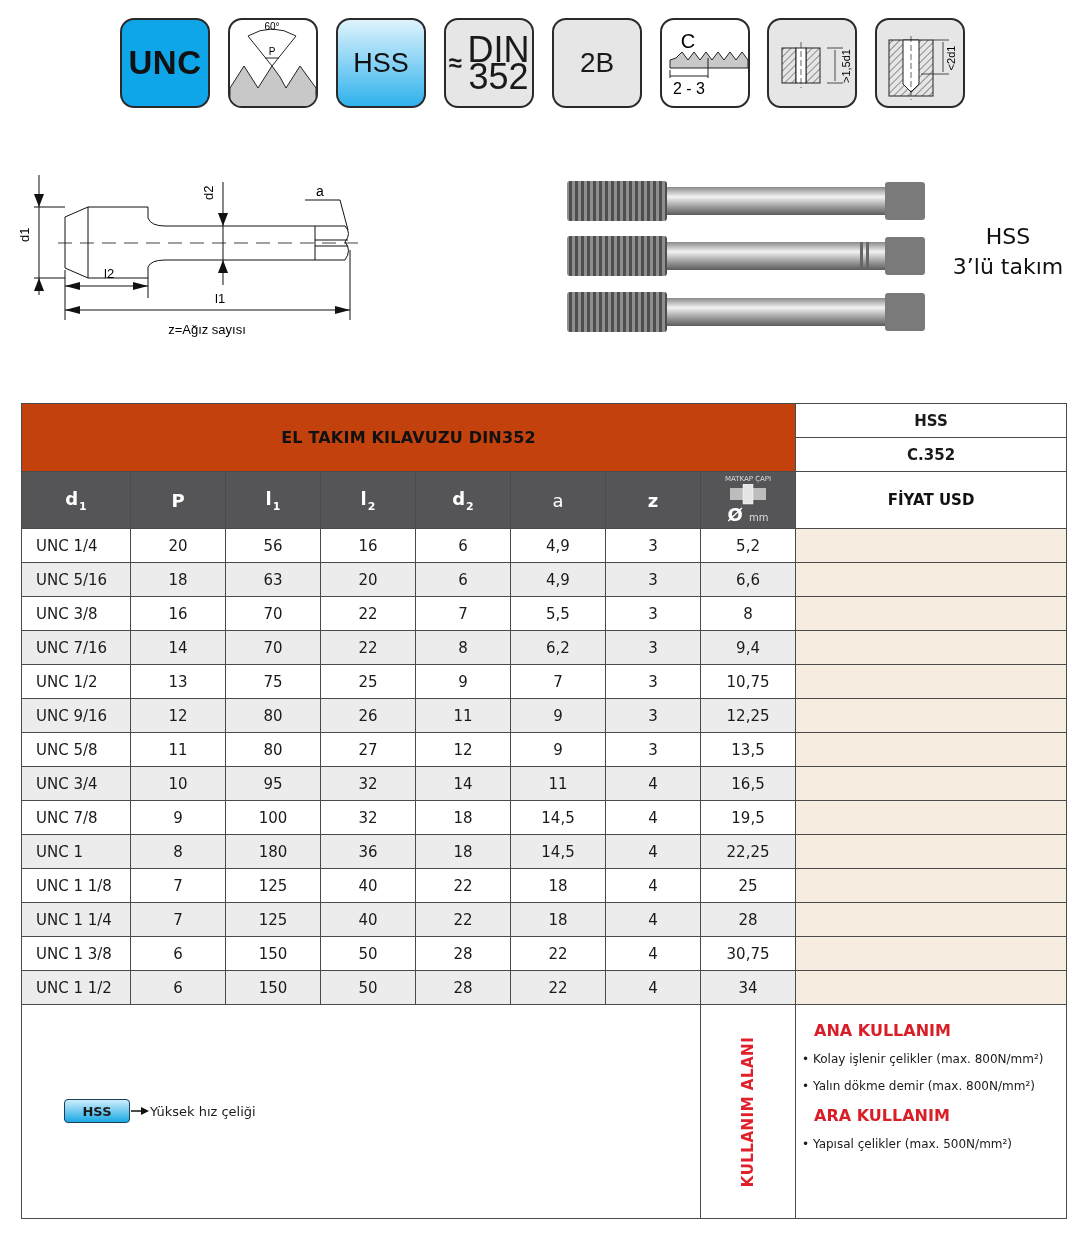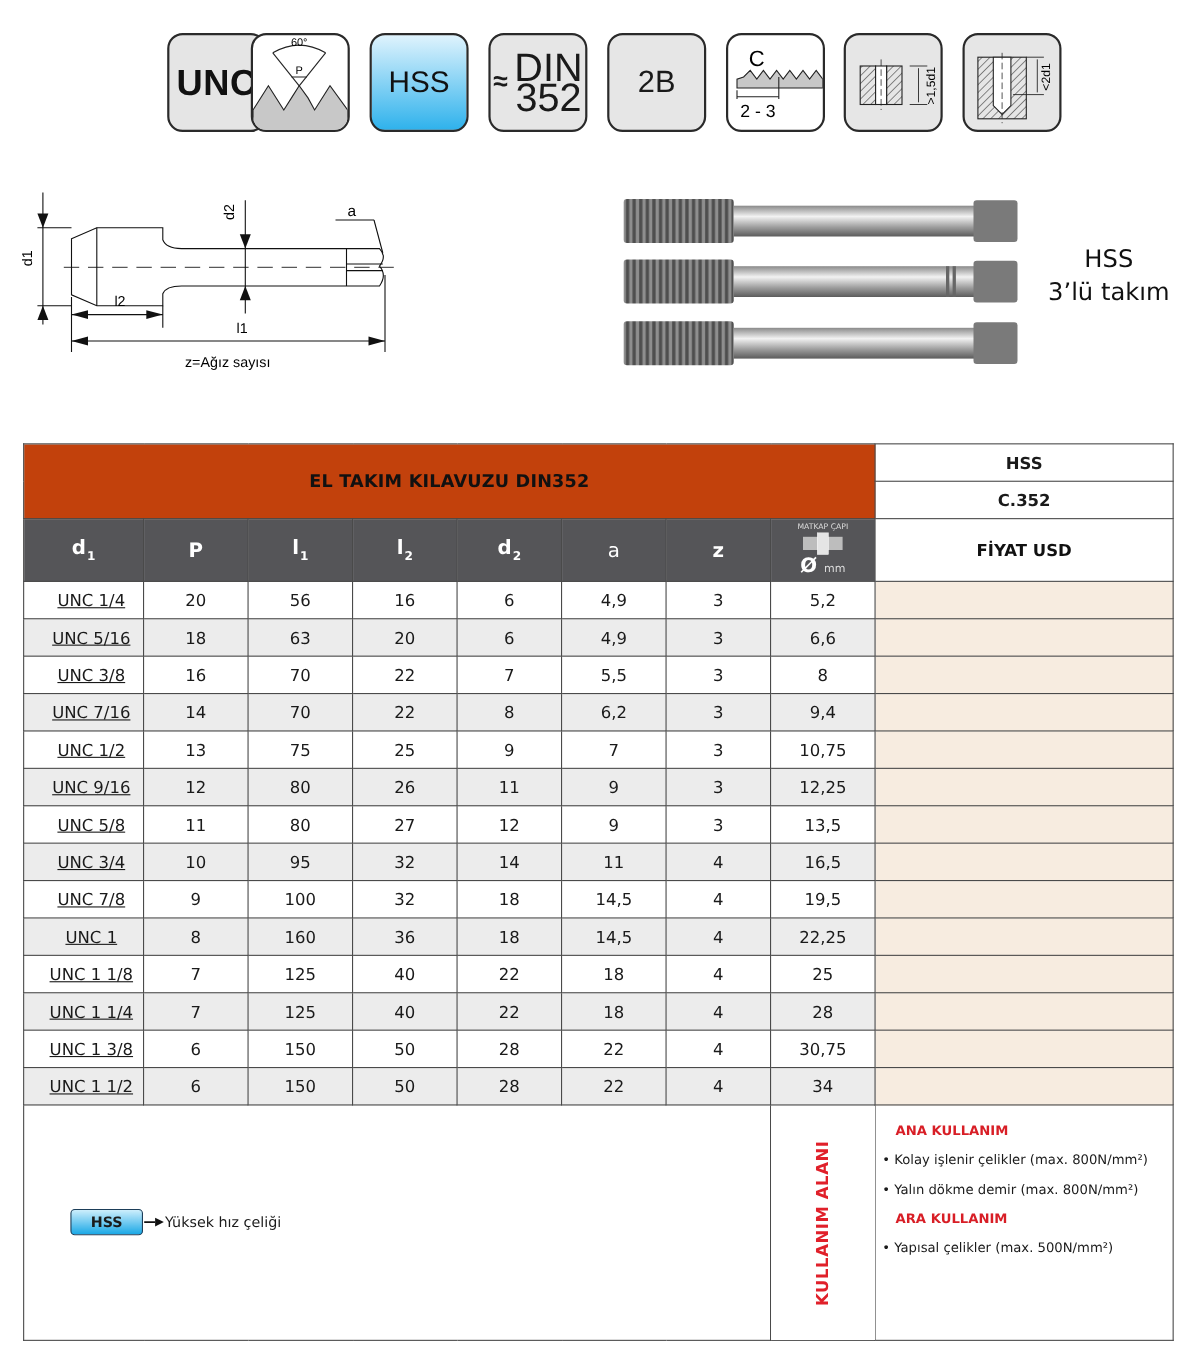--- a/index.html
+++ b/index.html
@@ -1,20 +1,20 @@
 <!DOCTYPE html>
 <html><head>
 <meta charset="utf-8">
 <style>
   html, body { margin:0; padding:0; background:#ffffff; }
   body { width:1083px; height:1240px; position:relative; overflow:hidden; font-family:"DejaVu Sans", sans-serif; color:#1a1a1a; }
 
   
-  .icon-box { position:absolute; top:30px; width:90px; height:90px; border:2px solid #2a2a2a; border-radius:14px; box-sizing:border-box; overflow:hidden; background:#e6e6e6; display:flex; align-items:center; justify-content:center; }
-  .ib-unc { left:120px; background:#e5e5e5;margin-left:32px; }
+  .icon-box { position:absolute; top:18px; width:90px; height:90px; border:2px solid #2a2a2a; border-radius:14px; box-sizing:border-box; overflow:hidden; background:#e6e6e6; display:flex; align-items:center; justify-content:center; }
+  .ib-unc { left:120px; background:#0ea5e9; }
   .ib-unc span { font-family:"Liberation Sans", sans-serif; font-weight:bold; font-size:33px; color:#111; letter-spacing:0.5px; }
   .ib-thread { left:228px; background:#ffffff; }
   .ib-hss { left:336px; background:linear-gradient(#dff3fd, #2fb2ec); }
   .ib-hss span { font-family:"Liberation Sans", sans-serif; font-size:27px; color:#111; }
   .ib-din { left:444px; }
   .ib-din .approx { font-size:24px; font-weight:bold; margin-right:6px; font-family:"Liberation Sans", sans-serif; }
   .ib-din .din-txt { font-family:"Liberation Sans", sans-serif; font-size:36px; line-height:27px; text-align:center; }
   .ib-2b { left:552px; }
   .ib-2b span { font-family:"Liberation Sans", sans-serif; font-size:28px; }
   .ib-chamfer { left:660px; background:#ffffff; }
@@ -33,33 +33,33 @@
   .tbl .title-cell { background:#c2410c; font-weight:bold; font-size:16px; color:#111; height:68px; letter-spacing:0.2px; }
   .tbl .hss-cell, .tbl .code-cell { background:#fff; font-weight:bold; font-size:15px; height:34px; }
   .tbl .col-head { background:#555558; color:#ffffff; font-weight:bold; font-size:18px; height:57px; }
   .tbl .col-head sub { font-size:11px; vertical-align:-5px; margin-left:1px; }
   .tbl .price-head { background:#ffffff; color:#111; font-weight:bold; font-size:15px; }
   .tbl .drill-head { position:relative; }
   .drill-head .drill-lbl { position:absolute; top:3px; left:0; right:0; font-size:7px; font-weight:normal; color:#ddd; }
   .drill-head .drill-mm { position:absolute; bottom:3px; left:0; right:0; font-size:18px;margin-top:25px; }
   .drill-head .drill-mm small { font-size:10px; font-weight:normal; color:#ddd; }
   .tbl tr.row td { height:34px; font-size:15px; color:#1a1a1a; }
-  .tbl tr.row td.name { text-align:center; padding-left:14px;text-decoration:underline; }
+  .tbl tr.row td.name { text-align:left; padding-left:14px; }
   .tbl tr.row.alt td { background:#ececec; }
   .tbl tr.row td.price { background:#f7ece0; }
   .tbl tr.row.alt td.price { background:#f7ece0; }
   .tbl .legend-cell { height:214px; text-align:left; position:relative; }
   .legend-hss { position:absolute; left:42px; top:94px; display:flex; align-items:center; }
   .legend-badge { width:66px; height:24px; border:1.5px solid #1d3e59; border-radius:4px; background:linear-gradient(#cdeefc,#1aa8e6); font-weight:bold; font-size:13px; display:flex; align-items:center; justify-content:center; box-sizing:border-box; }
   .legend-arrow { width:18px; height:10px; margin:0 1px; }
   .legend-text { font-size:13px; }
   .usage-vert { background:#fff; position:relative; }
   .usage-vert span { position:absolute; left:50%; top:50%; transform:translate(-50%,-50%) rotate(-90deg); white-space:nowrap; color:#e0202a; font-weight:bold; font-size:15px; letter-spacing:0.5px; }
   .usage-cell { text-align:left !important; vertical-align:top !important; padding:16px 0 0 6px !important; }
-  .usage-head { color:#d81e26; font-weight:bold; font-size:12px; margin:0 0 12px 12px; }
+  .usage-head { color:#d81e26; font-weight:bold; font-size:16px; margin:0 0 12px 12px; }
   .usage-item { font-size:12px; margin:12px 0 13px 0; }
 </style>
 </head>
 <body>
 
 <div class="icon-box ib-unc">
   <span>UNC</span>
 </div>
 
 <div class="icon-box ib-thread">
@@ -352,21 +352,21 @@
         <td>32</td>
         <td>18</td>
         <td>14,5</td>
         <td>4</td>
         <td>19,5</td>
         <td class="price"></td>
       </tr>
       <tr class="row alt">
         <td class="name">UNC 1</td>
         <td>8</td>
-        <td>160</td>
+        <td>180</td>
         <td>36</td>
         <td>18</td>
         <td>14,5</td>
         <td>4</td>
         <td>22,25</td>
         <td class="price"></td>
       </tr>
       <tr class="row">
         <td class="name">UNC 1 1/8</td>
         <td>7</td>

